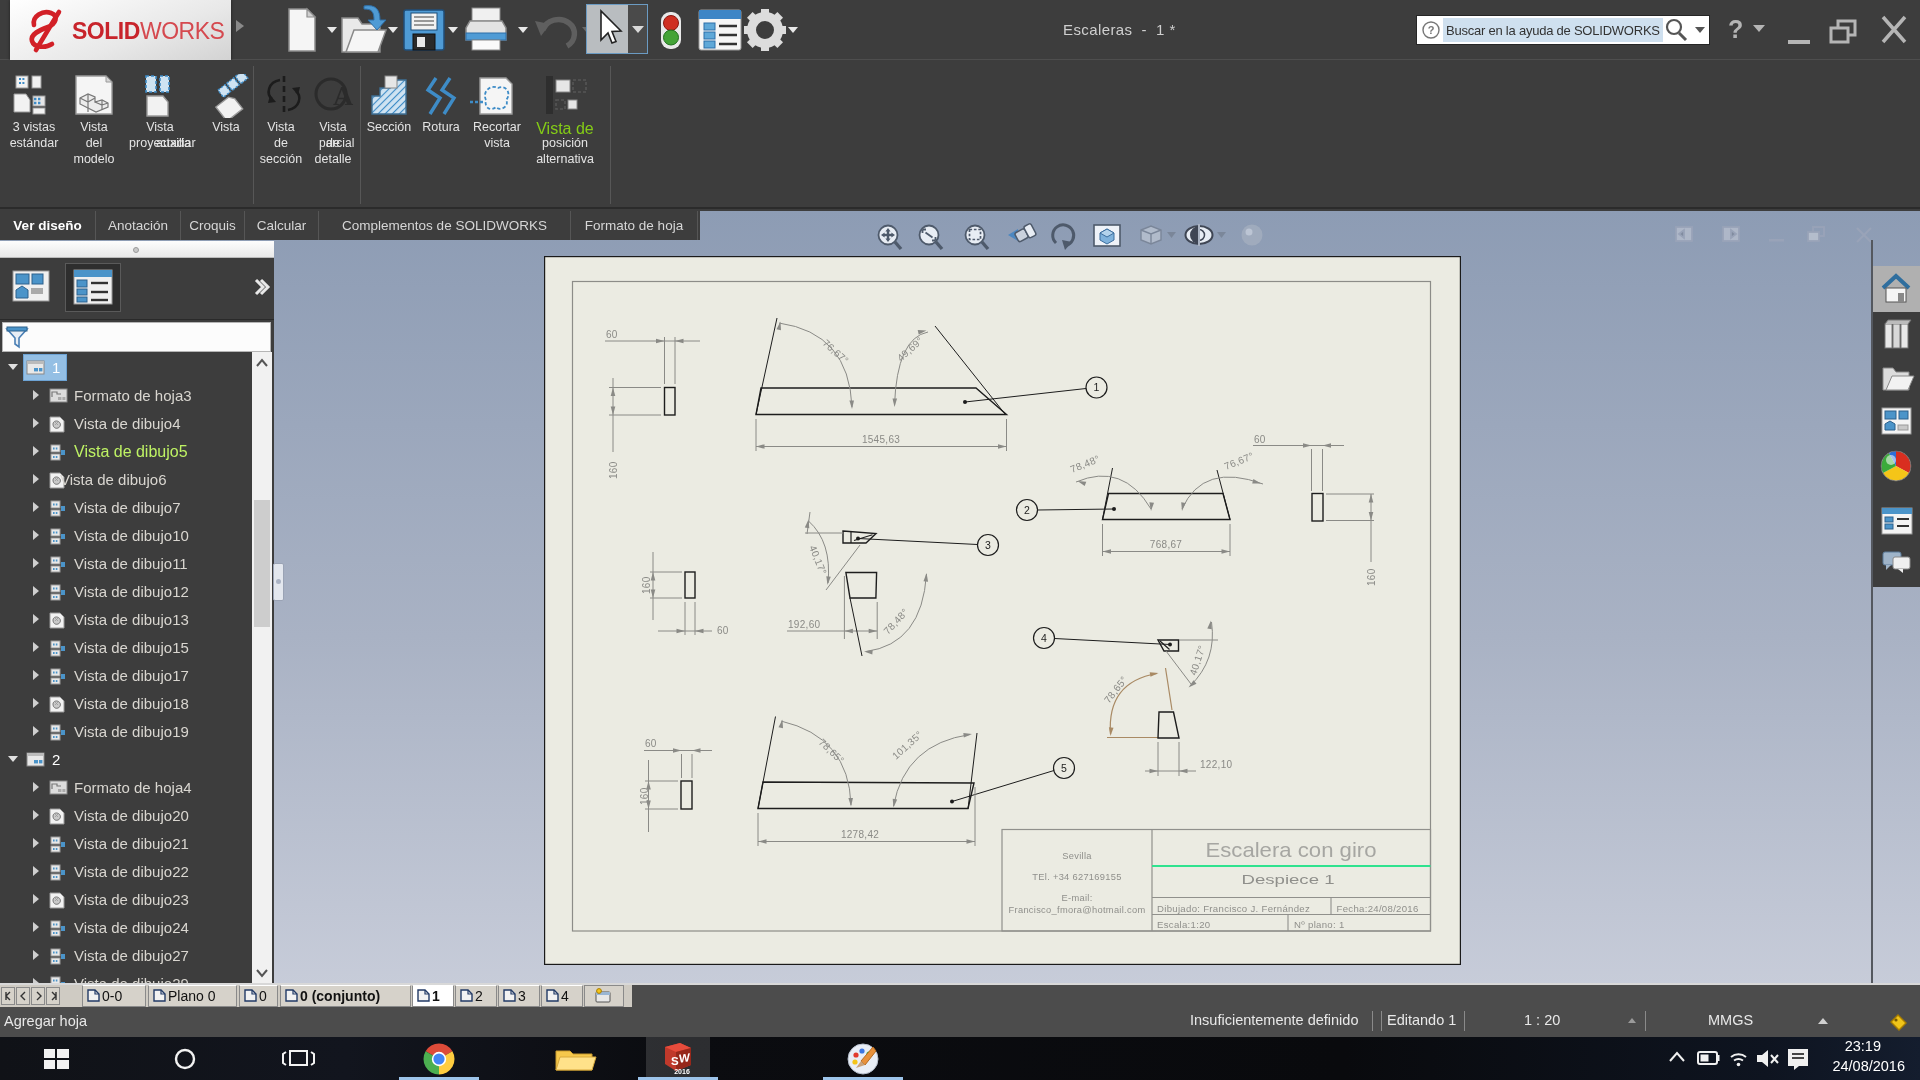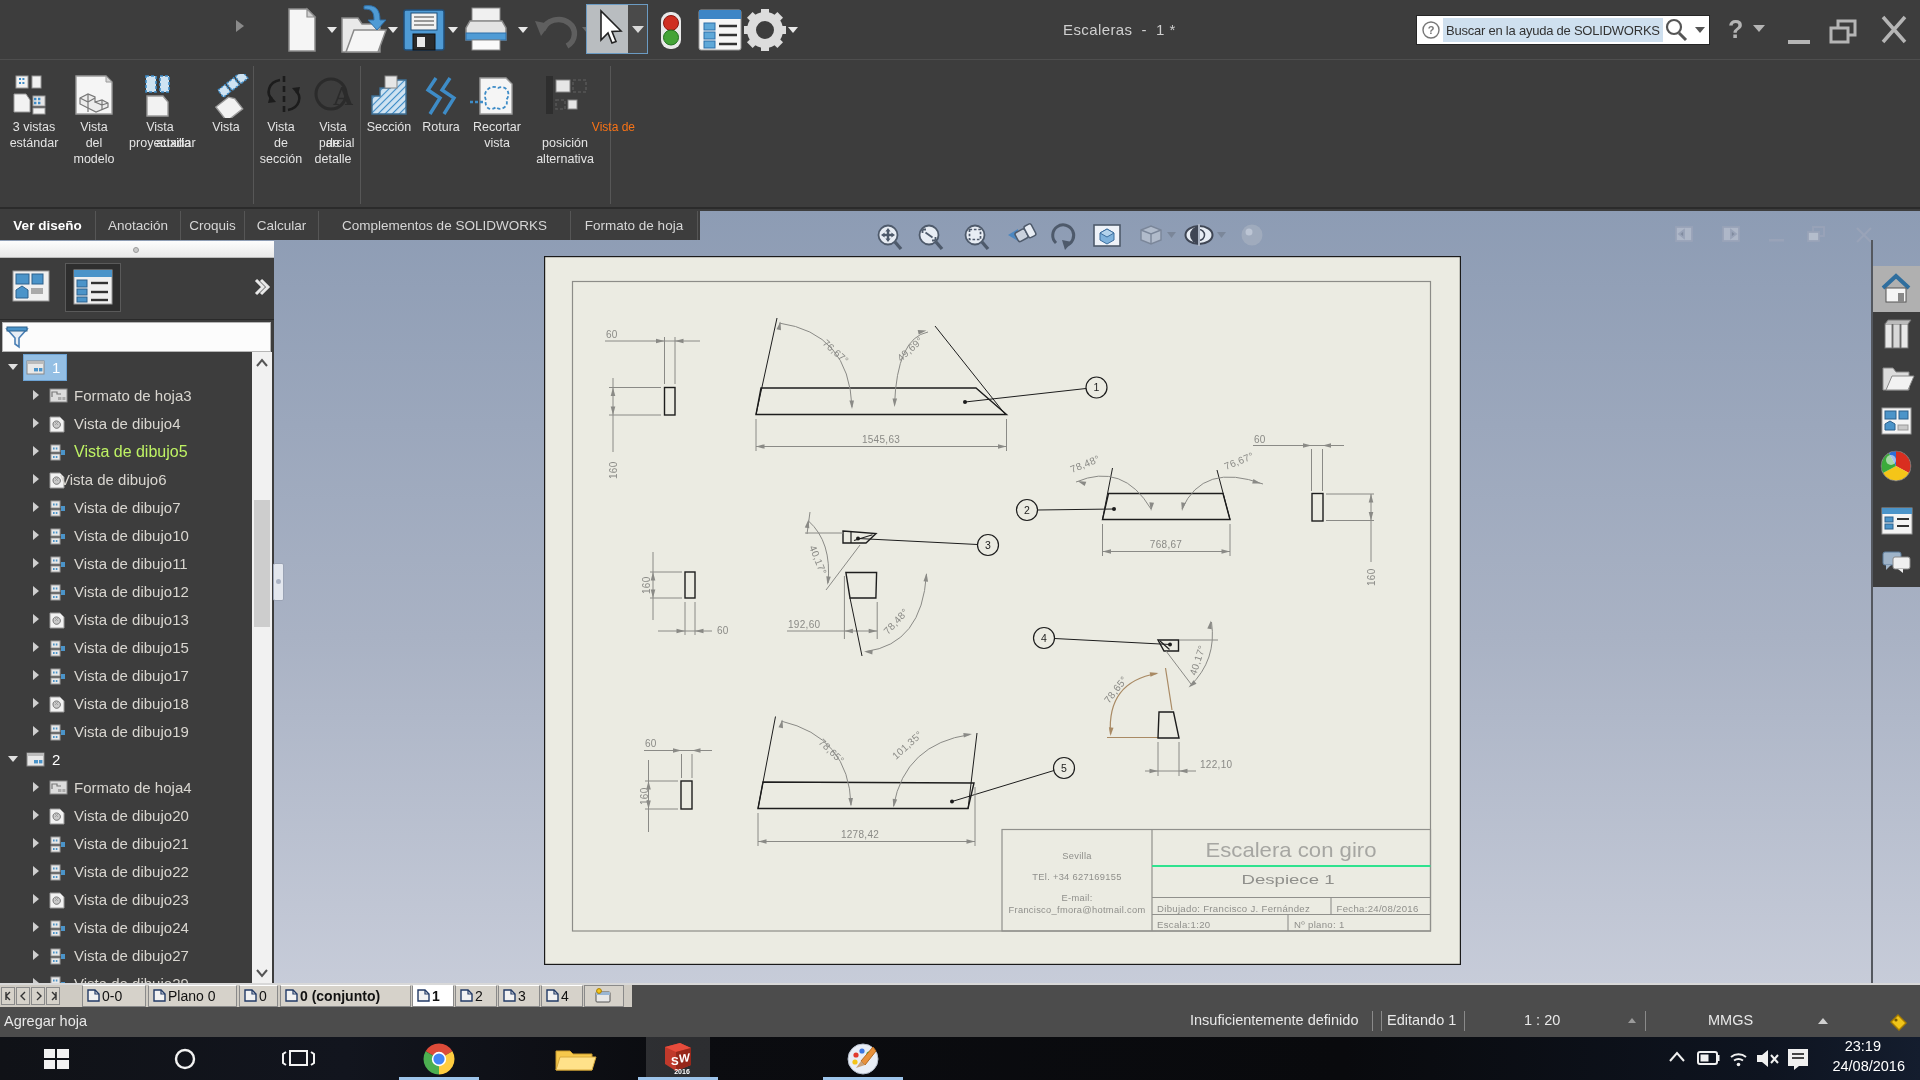--- a/index.html
+++ b/index.html
@@ -1,20 +1,27 @@
 <!DOCTYPE html>
 <html><head><meta charset="utf-8"><style>
 *{margin:0;padding:0;box-sizing:border-box}
 html,body{width:1920px;height:1080px;overflow:hidden;font-family:"Liberation Sans",sans-serif}
 #root{position:relative;width:1920px;height:1080px;background:#3d3d3d}
 .abs{position:absolute}
 </style></head><body>
 <div id="root">
 <div class="abs" style="left:0;top:211px;width:1920px;height:774px;background:linear-gradient(#8d9cb4,#a9b2c4 55%,#c7ccd9)"></div>
     <div class="abs" style="left:0;top:0;width:1920px;height:60px;background:#3d3d3d;border-bottom:1px solid #4e4e4e"></div>
+    <div class="abs" style="left:10px;top:0;width:221px;height:62px;background:linear-gradient(160deg,#ffffff,#e8e8e8 60%,#d2d2d2);box-shadow:0 0 3px rgba(0,0,0,.5)">
+<svg width="221" height="62" viewBox="0 0 221 62">
+<path d="M 24,25 C 22,16 33,10 41,13 C 49,16 46,24 38,27 C 30,30 20,34 22,41 C 24,48 36,48 42,44" fill="none" stroke="#d22027" stroke-width="4.6" stroke-linecap="round"></path>
+<path d="M 49,12 C 44,20 32,40 26,50" fill="none" stroke="#d22027" stroke-width="4.6" stroke-linecap="round"></path>
+<text x="62" y="39" font-size="23" font-weight="bold" fill="#c8242b" letter-spacing="-0.5">SOLID</text>
+<text x="130" y="39" font-size="23" fill="#d5494f" letter-spacing="-0.5">WORKS</text>
+</svg></div>
     <div class="abs" style="left:236px;top:20px;width:0;height:0;border-left:8px solid #8a8a8a;border-top:6px solid transparent;border-bottom:6px solid transparent"></div>
     <svg class="abs" style="left:280px;top:0" width="540" height="60" viewBox="0 0 540 60">
 
 <path d="M 9,9 L 27,9 L 35,17 L 35,51 L 9,51 Z" fill="#f5f5f5" stroke="#8c8c8c" stroke-width="1.5"></path>
 <path d="M 27,9 L 27,17 L 35,17 Z" fill="#cfcfcf" stroke="#8c8c8c" stroke-width="1.2"></path>
 <polygon points="47,27 57,27 52,33" fill="#e8e8e8"></polygon>
 
 <path d="M 62,18 L 78,18 L 82,24 L 100,24 L 100,52 L 62,52 Z" fill="#e9e9e9" stroke="#8a8a8a" stroke-width="1.5"></path>
 <path d="M 66,52 L 74,30 L 106,30 L 98,52 Z" fill="#f6f6f6" stroke="#8a8a8a" stroke-width="1.5"></path>
 <path d="M 84,6 C 96,4 100,10 100,20 L 106,20 L 97,30 L 88,20 L 94,20 C 94,12 92,9 84,9 Z" fill="#4f9bd5" stroke="#2c6ea8" stroke-width="1"></path>
@@ -111,21 +118,21 @@
     <div class="abs" style="left:211px;top:136px;width:140px;text-align:center;font-size:12.5px;color:#e4e4e4">de</div>
     <div class="abs" style="left:211px;top:152px;width:140px;text-align:center;font-size:12.5px;color:#e4e4e4">sección</div>
     <div class="abs" style="left:263px;top:120px;width:140px;text-align:center;font-size:12.5px;color:#e4e4e4">Vista</div>
     <div class="abs" style="left:263px;top:136px;width:140px;text-align:center;font-size:12.5px;color:#e4e4e4">de</div>
     <div class="abs" style="left:263px;top:152px;width:140px;text-align:center;font-size:12.5px;color:#e4e4e4">detalle</div>
     <div class="abs" style="left:319px;top:120px;width:140px;text-align:center;font-size:12.5px;color:#e4e4e4">Sección</div>
     <div class="abs" style="left:319px;top:136px;width:140px;text-align:left;font-size:12px;color:#e4e4e4">parcial</div>
     <div class="abs" style="left:371px;top:120px;width:140px;text-align:center;font-size:12.5px;color:#e4e4e4">Rotura</div>
     <div class="abs" style="left:427px;top:120px;width:140px;text-align:center;font-size:12.5px;color:#e4e4e4">Recortar</div>
     <div class="abs" style="left:427px;top:136px;width:140px;text-align:center;font-size:12.5px;color:#e4e4e4">vista</div>
-    <div class="abs" style="left:495px;top:120px;width:140px;text-align:right;font-size:12px;color:#f97316">Vista de</div>
+    <div class="abs" style="left:495px;top:120px;width:140px;text-align:center;font-size:16px;color:#84cc16">Vista de</div>
     <div class="abs" style="left:495px;top:136px;width:140px;text-align:center;font-size:12.5px;color:#e4e4e4">posición</div>
     <div class="abs" style="left:495px;top:152px;width:140px;text-align:center;font-size:12.5px;color:#e4e4e4">alternativa</div>
     <svg class="abs" style="left:0;top:74px" width="620" height="44" viewBox="0 0 620 44">
 <defs>
 <pattern id="hb" width="5" height="5" patternTransform="rotate(45)" patternUnits="userSpaceOnUse">
 <rect width="5" height="5" fill="#cfe3f2"></rect>
           <line x1="0" y1="0" x2="0" y2="5" stroke="#3e8cc7" stroke-width="2.2"></line>
 </pattern>
 </defs>
 

